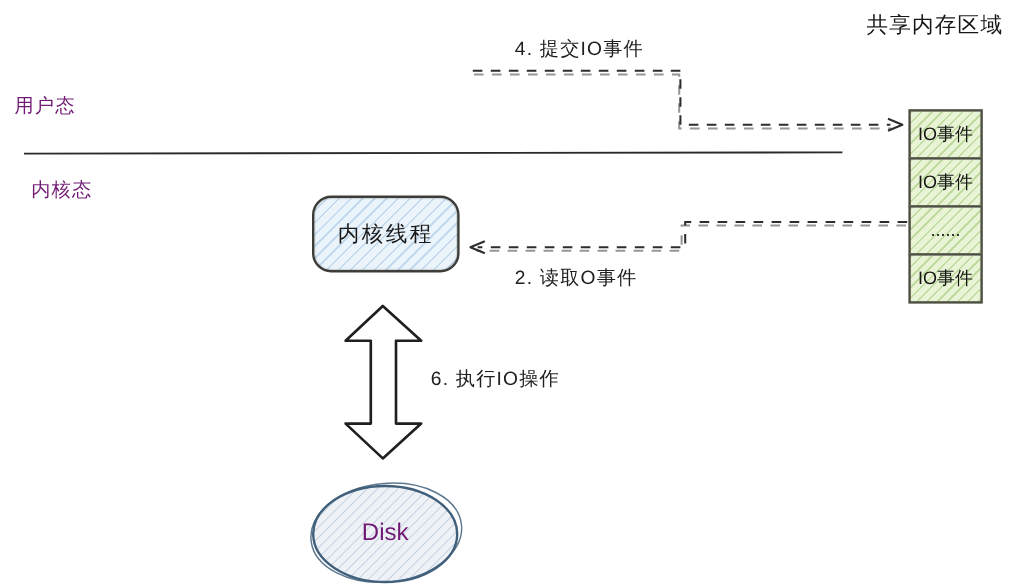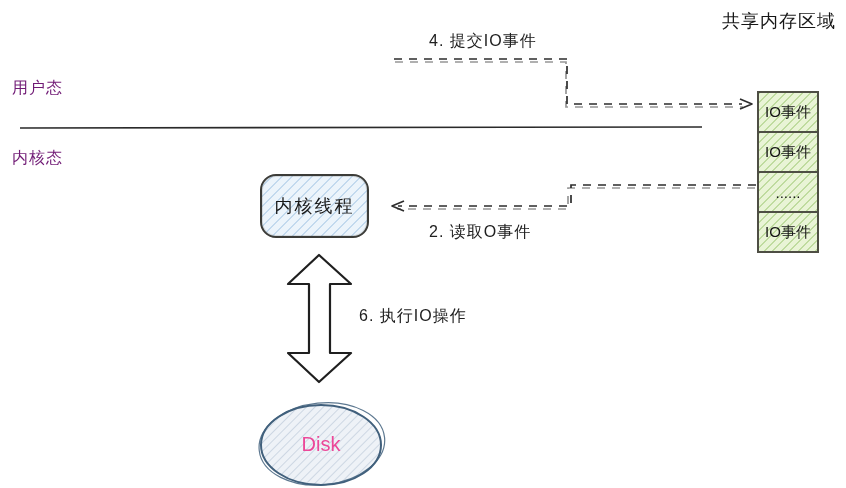--- a/index.html
+++ b/index.html
@@ -34,21 +34,21 @@
     height:42px; box-sizing:border-box; margin-top:-2px;
     border:2px solid #4e4e44;
     display:flex; align-items:center; justify-content:center;
     font-size:15px; color:#141414;
     background-color:#e9f4d6;
     background-image: repeating-linear-gradient(135deg, rgba(128,182,76,0.40) 0 1.4px, transparent 1.4px 6px);
   }
   .shm-cell:first-child { margin-top:0; }
 
   .step-label { font-size:16px; color:#202020; letter-spacing:1px; white-space:nowrap; }
-  .disk-label { font-size:20px; color:#ec4899; text-align:center; }
+  .disk-label { font-size:20px; color:#701a75; text-align:center; }
 
   .dash { fill:none; stroke:#2d2d2d; stroke-width:1.7; stroke-dasharray:8 7; }
   .dash-echo { opacity:0.5; }
   .arrow-head { fill:none; stroke:#2d2d2d; stroke-width:1.7; stroke-linejoin:round; }
   .separator { stroke:#2a2a2a; stroke-width:1.6; }
   .double-arrow { fill:#ffffff; stroke:#1f1f1f; stroke-width:2.2; stroke-linejoin:round; }
   .disk-main { fill:url(#diskHatch); stroke:#41607c; stroke-width:2; }
   .disk-echo { fill:none; stroke:#41607c; stroke-width:1.2; opacity:0.85; }
 </style>
 </head>
@@ -80,24 +80,24 @@
 
     <path class="double-arrow" d="M319,255 L288,284 L309,284 L309,353 L288,353 L319,382 L351,353 L330,353 L330,284 L351,284 Z"></path>
 
     <g>
       <ellipse class="disk-main" cx="321" cy="445" rx="60" ry="40"></ellipse>
       <ellipse class="disk-echo" cx="322" cy="444" rx="63" ry="41" transform="rotate(-6 321 445)"></ellipse>
     </g>
   </svg>
 
   <div class="abs zone-label" style="left:12px; top:78px;">用户态</div>
-  <div class="abs zone-label" style="left:12px; top:148px;">内核态</div>
+  <div class="abs zone-label" style="left:26px; top:148px;">内核态</div>
 
 
-  <div class="abs node-box box-kernel-thread" style="left:260px; top:174px; width:109px; height:64px;">
+  <div class="abs node-box box-kernel-thread" style="left:260px; top:163px; width:123px; height:64px;">
     <span>内核线程</span>
   </div>
 
   <div class="abs shm-title" style="left:722px; top:9px;">共享内存区域</div>
 
   <div class="abs shm-stack" style="left:757px; top:47px;margin-top:44px;">
     <div class="shm-cell">IO事件</div>
     <div class="shm-cell">IO事件</div>
     <div class="shm-cell">......</div>
     <div class="shm-cell">IO事件</div>

